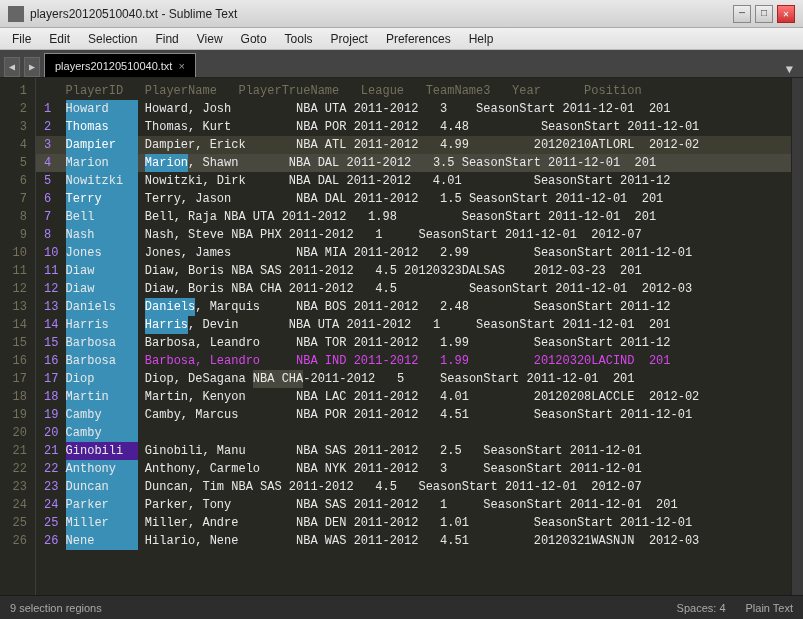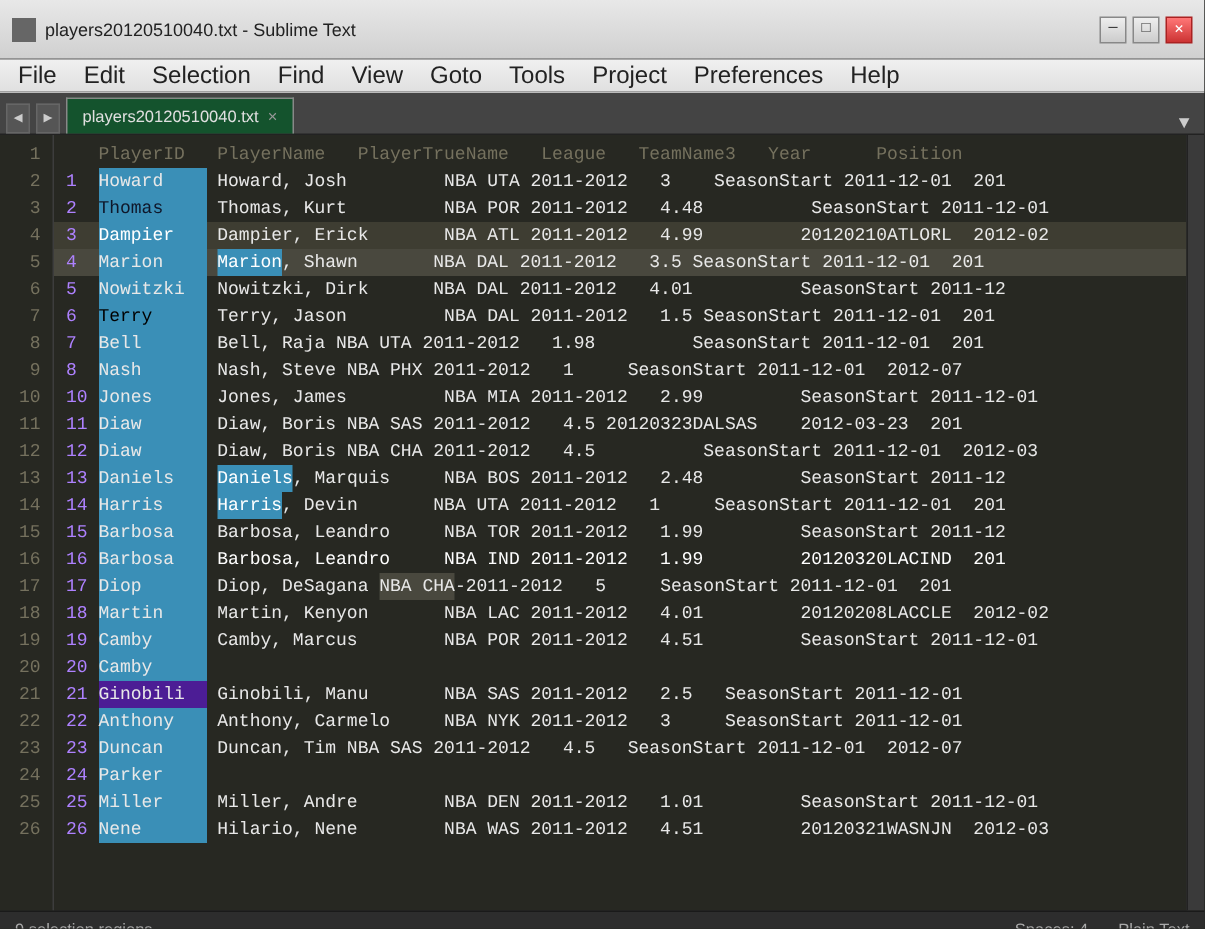--- a/index.html
+++ b/index.html
@@ -9,21 +9,21 @@
       background: #2d2d2d;
       color: #d0d0d0;
       width: 803px;
       height: 619px;
       overflow: hidden;
     }
 
     
     .titlebar {
       background: linear-gradient(to bottom, #e8e8e8, #d0d0d0);
-      height: 40px;
+      height: 28px;
       display: flex;
       align-items: center;
       padding: 0 8px;
       border-bottom: 1px solid #aaa;
       justify-content: space-between;
     }
     .titlebar-left {
       display: flex;
       align-items: center;
       gap: 6px;
@@ -64,21 +64,21 @@
       background: linear-gradient(to bottom, #f0f0f0, #e0e0e0);
       height: 22px;
       display: flex;
       align-items: center;
       padding: 0 4px;
       border-bottom: 1px solid #bbb;
       gap: 2px;
     }
     .menu-item {
       font-family: Arial, sans-serif;
-      font-size: 16px;
+      font-size: 12px;
       color: #222;
       padding: 2px 8px;
       cursor: pointer;
     }
 
     
     .tabbar {
       background: #444;
       height: 28px;
       display: flex;
@@ -108,21 +108,21 @@
       font-family: Arial, sans-serif;
       font-size: 11px;
       color: #ccc;
       cursor: pointer;
       display: flex;
       align-items: center;
       gap: 6px;
       height: 24px;
     }
     .tab.active {
-      background: #14532d;
+      background: #000000;
       color: #e0e0e0;
       border-color: #888;
     }
     .tab-close {
       color: #999;
       font-size: 11px;
       cursor: pointer;
     }
     .tabbar-right {
       margin-left: auto;
@@ -282,21 +282,21 @@
     </div>
 
     <div class="code-line">
       <span style="color:#ae81ff">1&nbsp;&nbsp;</span>
         <span style="color:#e8e8e8;background:#3a8fb7">Howard&nbsp;&nbsp;&nbsp;&nbsp;</span>
         <span style="color:#e8e8e8">&nbsp;Howard, Josh&nbsp;&nbsp;&nbsp;&nbsp;&nbsp;&nbsp;&nbsp;&nbsp;&nbsp;NBA&nbsp;UTA&nbsp;2011-2012&nbsp;&nbsp;&nbsp;3&nbsp;&nbsp;&nbsp;&nbsp;SeasonStart&nbsp;2011-12-01&nbsp;&nbsp;201</span>
     </div>
 
     <div class="code-line">
       <span style="color:#ae81ff">2&nbsp;&nbsp;</span>
-        <span style="color:#0f172a;background:#3a8fb7">Thomas&nbsp;&nbsp;&nbsp;&nbsp;</span>
+        <span style="color:#ffffff;background:#3a8fb7">Thomas&nbsp;&nbsp;&nbsp;&nbsp;</span>
         <span style="color:#e8e8e8">&nbsp;Thomas, Kurt&nbsp;&nbsp;&nbsp;&nbsp;&nbsp;&nbsp;&nbsp;&nbsp;&nbsp;NBA&nbsp;POR&nbsp;2011-2012&nbsp;&nbsp;&nbsp;4.48&nbsp;&nbsp;&nbsp;&nbsp;&nbsp;&nbsp;&nbsp;&nbsp;&nbsp;&nbsp;SeasonStart&nbsp;2011-12-01</span>
     </div>
 
     <div class="code-line" style="background:#3e3d32">
       <span style="color:#ae81ff">3&nbsp;&nbsp;</span>
         <span style="color:#ffffff;background:#3a8fb7">Dampier&nbsp;&nbsp;&nbsp;</span>
         <span style="color:#e8e8e8">&nbsp;Dampier, Erick&nbsp;&nbsp;&nbsp;&nbsp;&nbsp;&nbsp;&nbsp;NBA&nbsp;ATL&nbsp;2011-2012&nbsp;&nbsp;&nbsp;4.99&nbsp;&nbsp;&nbsp;&nbsp;&nbsp;&nbsp;&nbsp;&nbsp;&nbsp;20120210ATLORL&nbsp;&nbsp;2012-02</span>
     </div>
 
     <div class="code-line" style="background:#49483e">
@@ -308,21 +308,21 @@
     </div>
 
     <div class="code-line">
       <span style="color:#ae81ff">5&nbsp;&nbsp;</span>
         <span style="color:#e8e8e8;background:#3a8fb7">Nowitzki&nbsp;&nbsp;</span>
         <span style="color:#e8e8e8">&nbsp;Nowitzki, Dirk&nbsp;&nbsp;&nbsp;&nbsp;&nbsp;&nbsp;NBA&nbsp;DAL&nbsp;2011-2012&nbsp;&nbsp;&nbsp;4.01&nbsp;&nbsp;&nbsp;&nbsp;&nbsp;&nbsp;&nbsp;&nbsp;&nbsp;&nbsp;SeasonStart&nbsp;2011-12</span>
     </div>
 
     <div class="code-line">
       <span style="color:#ae81ff">6&nbsp;&nbsp;</span>
-        <span style="color:#000000;background:#3a8fb7">Terry&nbsp;&nbsp;&nbsp;&nbsp;&nbsp;</span>
+        <span style="color:#ffffff;background:#3a8fb7">Terry&nbsp;&nbsp;&nbsp;&nbsp;&nbsp;</span>
         <span style="color:#e8e8e8">&nbsp;Terry, Jason&nbsp;&nbsp;&nbsp;&nbsp;&nbsp;&nbsp;&nbsp;&nbsp;&nbsp;NBA&nbsp;DAL&nbsp;2011-2012&nbsp;&nbsp;&nbsp;1.5&nbsp;SeasonStart&nbsp;2011-12-01&nbsp;&nbsp;201</span>
     </div>
 
     <div class="code-line">
       <span style="color:#ae81ff">7&nbsp;&nbsp;</span>
         <span style="color:#e8e8e8;background:#3a8fb7">Bell&nbsp;&nbsp;&nbsp;&nbsp;&nbsp;&nbsp;</span>
         <span style="color:#e8e8e8">&nbsp;Bell, Raja&nbsp;NBA&nbsp;UTA&nbsp;2011-2012&nbsp;&nbsp;&nbsp;1.98&nbsp;&nbsp;&nbsp;&nbsp;&nbsp;&nbsp;&nbsp;&nbsp;&nbsp;SeasonStart&nbsp;2011-12-01&nbsp;&nbsp;201</span>
     </div>
 
     <div class="code-line">
@@ -367,21 +367,21 @@
 
     <div class="code-line">
       <span style="color:#ae81ff">15&nbsp;</span>
         <span style="color:#e8e8e8;background:#3a8fb7">Barbosa&nbsp;&nbsp;&nbsp;</span>
         <span style="color:#e8e8e8">&nbsp;Barbosa, Leandro&nbsp;&nbsp;&nbsp;&nbsp;&nbsp;NBA&nbsp;TOR&nbsp;2011-2012&nbsp;&nbsp;&nbsp;1.99&nbsp;&nbsp;&nbsp;&nbsp;&nbsp;&nbsp;&nbsp;&nbsp;&nbsp;SeasonStart&nbsp;2011-12</span>
     </div>
 
     <div class="code-line">
       <span style="color:#ae81ff">16&nbsp;</span>
         <span style="color:#e8e8e8;background:#3a8fb7">Barbosa&nbsp;&nbsp;&nbsp;</span>
-        <span style="color:#ffffff">&nbsp;Barbosa, Leandro&nbsp;&nbsp;&nbsp;&nbsp;&nbsp;NBA&nbsp;IND&nbsp;2011-2012&nbsp;&nbsp;&nbsp;1.99&nbsp;&nbsp;&nbsp;&nbsp;&nbsp;&nbsp;&nbsp;&nbsp;&nbsp;20120320LACIND&nbsp;&nbsp;201</span>
+        <span style="color:#d946ef">&nbsp;Barbosa, Leandro&nbsp;&nbsp;&nbsp;&nbsp;&nbsp;NBA&nbsp;IND&nbsp;2011-2012&nbsp;&nbsp;&nbsp;1.99&nbsp;&nbsp;&nbsp;&nbsp;&nbsp;&nbsp;&nbsp;&nbsp;&nbsp;20120320LACIND&nbsp;&nbsp;201</span>
     </div>
 
     <div class="code-line">
       <span style="color:#ae81ff">17&nbsp;</span>
         <span style="color:#e8e8e8;background:#3a8fb7">Diop&nbsp;&nbsp;&nbsp;&nbsp;&nbsp;&nbsp;</span>
         <span style="color:#e8e8e8">&nbsp;Diop, DeSagana&nbsp;</span>
         <span style="color:#e8e8e8;background:#49483e">NBA&nbsp;CHA</span>
         <span style="color:#e8e8e8">-2011-2012&nbsp;&nbsp;&nbsp;5&nbsp;&nbsp;&nbsp;&nbsp;&nbsp;SeasonStart&nbsp;2011-12-01&nbsp;&nbsp;201</span>
     </div>
 
@@ -416,20 +416,21 @@
 
     <div class="code-line">
       <span style="color:#ae81ff">23&nbsp;</span>
         <span style="color:#e8e8e8;background:#3a8fb7">Duncan&nbsp;&nbsp;&nbsp;&nbsp;</span>
         <span style="color:#e8e8e8">&nbsp;Duncan, Tim&nbsp;NBA&nbsp;SAS&nbsp;2011-2012&nbsp;&nbsp;&nbsp;4.5&nbsp;&nbsp;&nbsp;SeasonStart&nbsp;2011-12-01&nbsp;&nbsp;2012-07</span>
     </div>
 
     <div class="code-line">
       <span style="color:#ae81ff">24&nbsp;</span>
         <span style="color:#e8e8e8;background:#3a8fb7">Parker&nbsp;&nbsp;&nbsp;&nbsp;</span>
+        <span style="color:#e8e8e8">&nbsp;Parker, Tony&nbsp;&nbsp;&nbsp;&nbsp;&nbsp;&nbsp;&nbsp;&nbsp;&nbsp;NBA&nbsp;SAS&nbsp;2011-2012&nbsp;&nbsp;&nbsp;1&nbsp;&nbsp;&nbsp;&nbsp;&nbsp;SeasonStart&nbsp;2011-12-01&nbsp;&nbsp;201</span>
     </div>
 
     <div class="code-line">
       <span style="color:#ae81ff">25&nbsp;</span>
         <span style="color:#e8e8e8;background:#3a8fb7">Miller&nbsp;&nbsp;&nbsp;&nbsp;</span>
         <span style="color:#e8e8e8">&nbsp;Miller, Andre&nbsp;&nbsp;&nbsp;&nbsp;&nbsp;&nbsp;&nbsp;&nbsp;NBA&nbsp;DEN&nbsp;2011-2012&nbsp;&nbsp;&nbsp;1.01&nbsp;&nbsp;&nbsp;&nbsp;&nbsp;&nbsp;&nbsp;&nbsp;&nbsp;SeasonStart&nbsp;2011-12-01</span>
     </div>
 
     <div class="code-line">
       <span style="color:#ae81ff">26&nbsp;</span>

